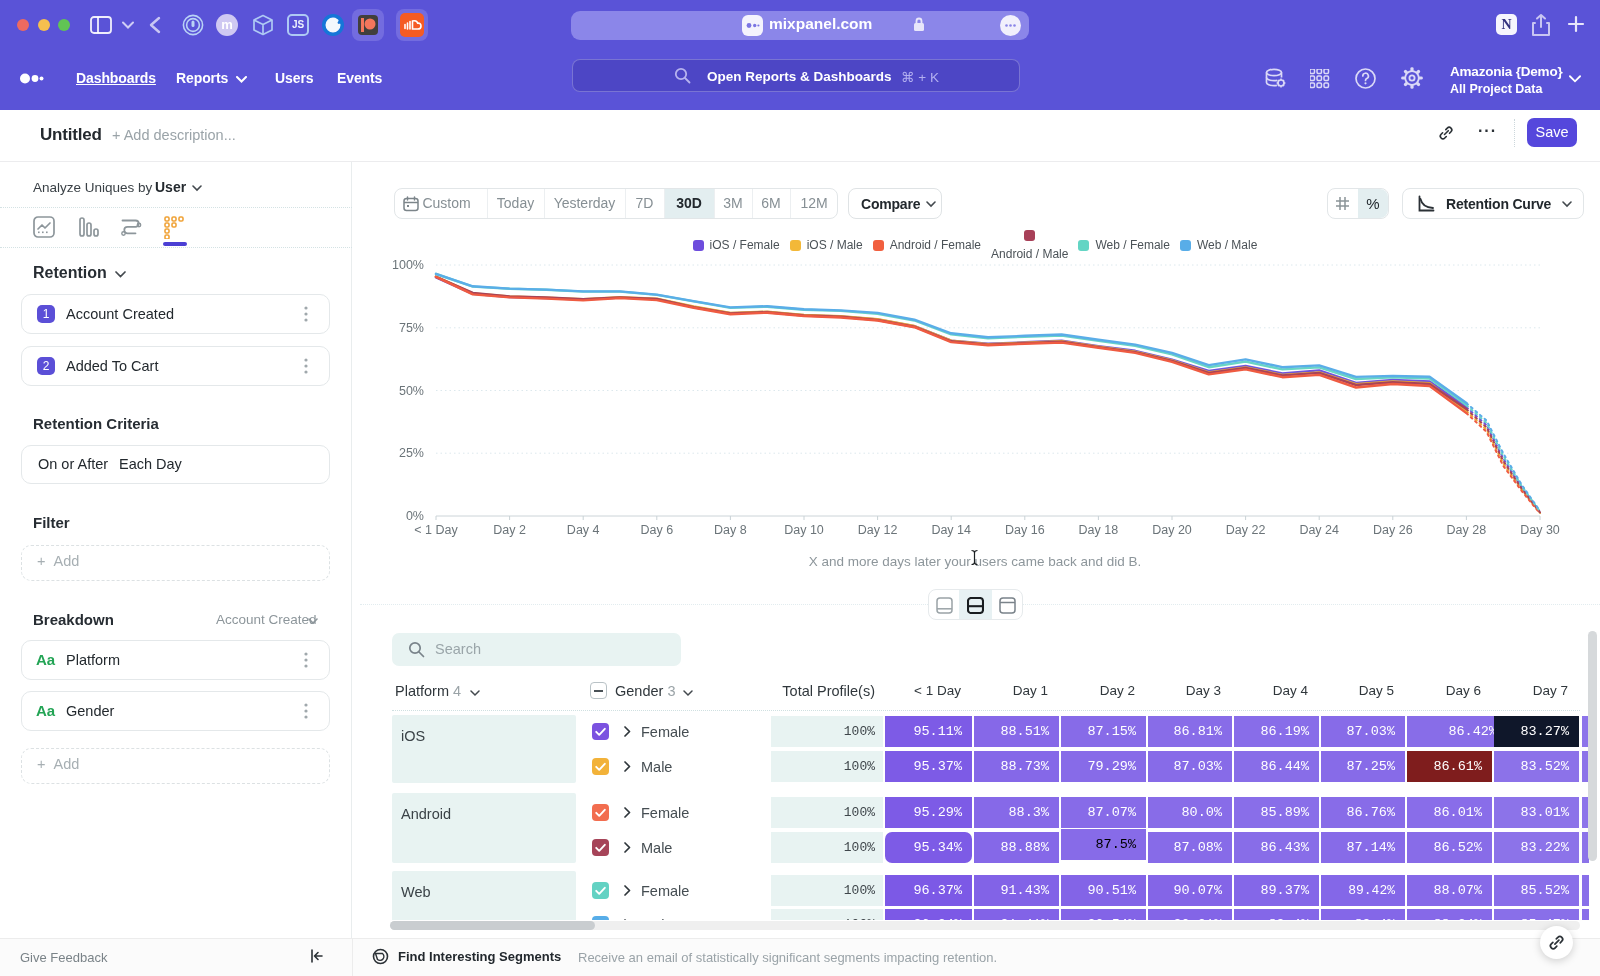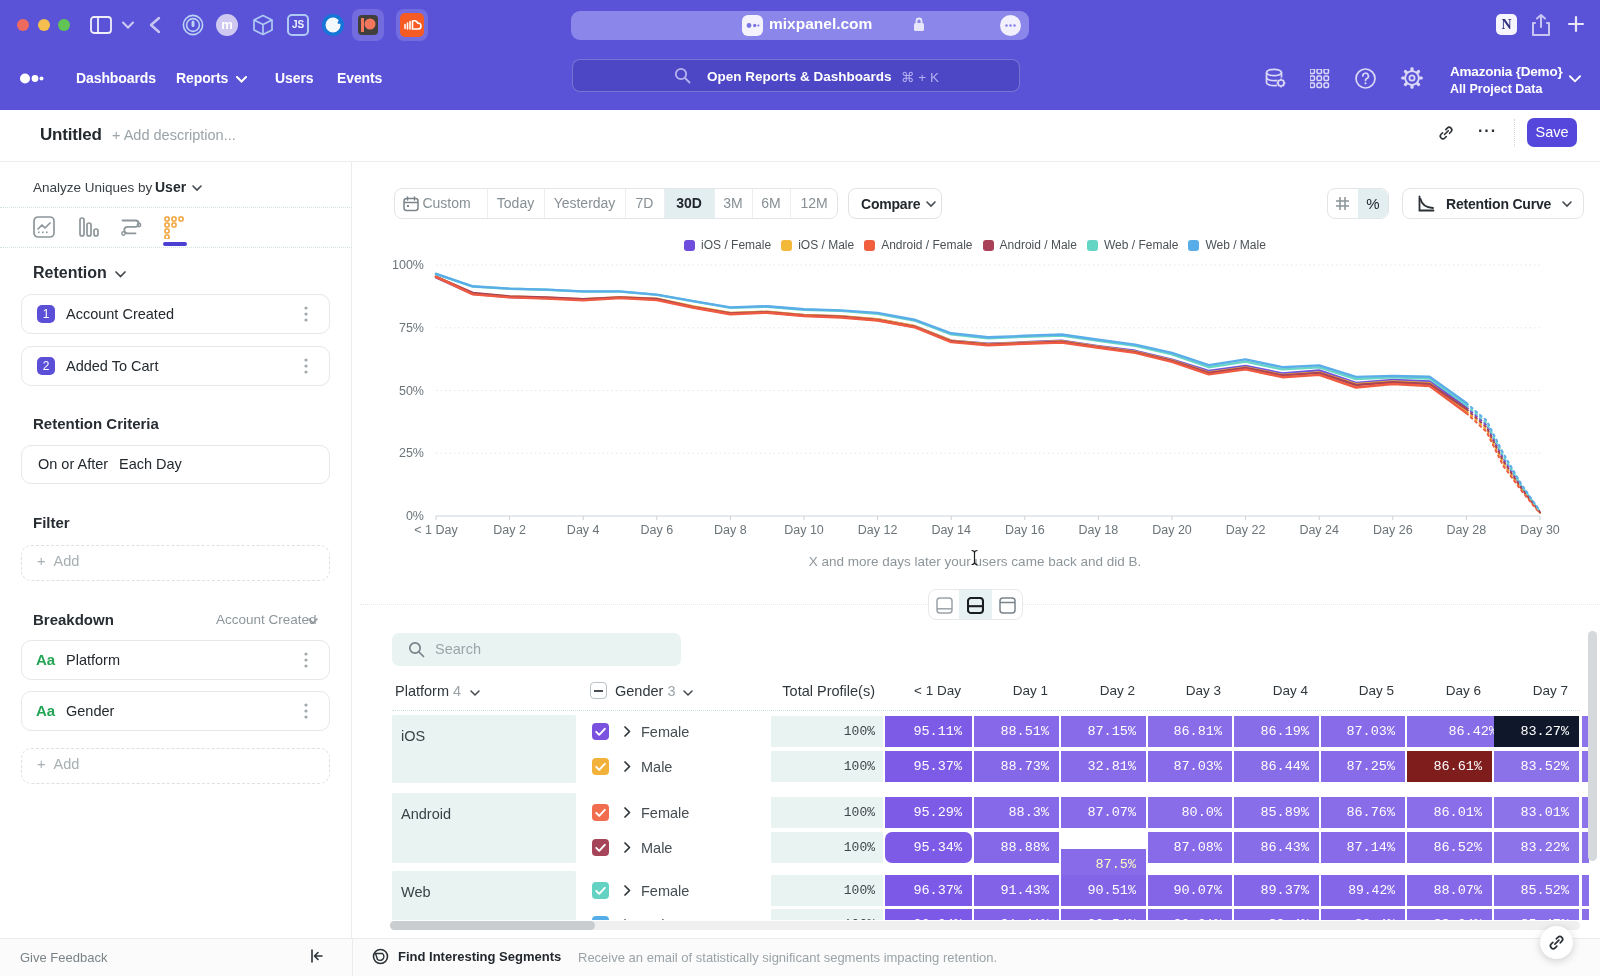--- a/index.html
+++ b/index.html
@@ -74,21 +74,21 @@
     </svg>
 <svg class="ab" style="left:1566px;top:14px;" width="20" height="20" viewBox="0 0 20 20">
 <path d="M10 3v14M3 10h14" stroke="#e8e6fa" stroke-width="2.2" stroke-linecap="round"></path>
     </svg>
 <div class="ab" style="left:0;top:50px;width:1600px;height:60px;background:#5a53d7;"></div>
 <svg class="ab" style="left:18px;top:71px;" width="32" height="15" viewBox="0 0 32 15">
 <circle cx="7" cy="7.5" r="5" fill="#ffffff"></circle>
       <circle cx="17" cy="7.5" r="3.4" fill="#ffffff"></circle>
       <circle cx="23.5" cy="7.5" r="2" fill="#ffffff"></circle>
     </svg>
-<div class="ab" style="left:76px;top:70px;color:#ffffff;font-size:14px;font-weight:700;letter-spacing:-0.1px;">Dashboards</div>
+<div class="ab" style="left:76px;top:70px;color:#ffffff;font-size:14px;font-weight:700;letter-spacing:-0.1px;text-decoration:underline;">Dashboards</div>
 <div class="ab" style="left:176px;top:70px;color:#ffffff;font-size:14px;font-weight:700;letter-spacing:-0.1px;">Reports</div>
 <div class="ab" style="left:275px;top:70px;color:#ffffff;font-size:14px;font-weight:700;letter-spacing:-0.1px;">Users</div>
 <div class="ab" style="left:337px;top:70px;color:#ffffff;font-size:14px;font-weight:700;letter-spacing:-0.1px;">Events</div>
 <svg class="ab" style="left:236px;top:76px;" width="11" height="7" viewBox="0 0 11 7">
 <path d="M1 1l4.5 4.5L10 1" fill="none" stroke="#ffffff" stroke-width="2" stroke-linecap="round"></path>
     </svg>
 <div class="ab" style="left:572px;top:59px;width:448px;height:33px;border-radius:8px;background:#4d46c5;border:1px solid rgba(255,255,255,0.25);"></div>
 <svg class="ab" style="left:674px;top:67px;" width="17" height="17" viewBox="0 0 17 17">
 <circle cx="7" cy="7" r="5.2" fill="none" stroke="#b7b3ef" stroke-width="1.8"></circle>
 <line x1="11" y1="11" x2="15.5" y2="15.5" stroke="#b7b3ef" stroke-width="1.8" stroke-linecap="round"></line>
@@ -295,21 +295,21 @@
         <span style="font-size:12px;color:#4b5257;">iOS / Female</span>
       </span>
 <span style="display:inline-flex;align-items:center;gap:6px;">
         <span style="width:11px;height:11px;border-radius:3px;background:#f3b838;display:inline-block;"></span>
         <span style="font-size:12px;color:#4b5257;">iOS / Male</span>
       </span>
 <span style="display:inline-flex;align-items:center;gap:6px;">
         <span style="width:11px;height:11px;border-radius:3px;background:#f15f3f;display:inline-block;"></span>
         <span style="font-size:12px;color:#4b5257;">Android / Female</span>
       </span>
-<span style="display:inline-flex;align-items:center;gap:6px;">
+<span style="display:inline-flex;align-items:center;gap:6px;flex-direction:column;">
         <span style="width:11px;height:11px;border-radius:3px;background:#a84058;display:inline-block;"></span>
         <span style="font-size:12px;color:#4b5257;">Android / Male</span>
       </span>
 <span style="display:inline-flex;align-items:center;gap:6px;">
         <span style="width:11px;height:11px;border-radius:3px;background:#63d5c4;display:inline-block;"></span>
         <span style="font-size:12px;color:#4b5257;">Web / Female</span>
       </span>
 <span style="display:inline-flex;align-items:center;gap:6px;">
         <span style="width:11px;height:11px;border-radius:3px;background:#58ade8;display:inline-block;"></span>
         <span style="font-size:12px;color:#4b5257;">Web / Male</span>
@@ -447,21 +447,21 @@
 <path d="M4.2 8.8l3 3 5.6-6" fill="none" stroke="#ffffff" stroke-width="1.9" stroke-linecap="round" stroke-linejoin="round"></path>
       </svg>
 <svg class="ab" style="left:244px;top:50px;" width="7" height="11" viewBox="0 0 7 11">
 <path d="M1 1l4.5 4.5L1 10" fill="none" stroke="#2f363b" stroke-width="1.7" stroke-linecap="round" stroke-linejoin="round"></path>
       </svg>
 <div class="ab" style="left:261px;top:48px;color:#454d52;font-size:14.5px;">Male</div>
 <div class="ab" style="left:391px;top:40px;width:112px;height:31px;background:#e8f3f2;"></div>
 <div class="ab mono" style="left:391px;top:40px;width:104px;height:31px;text-align:right;line-height:31px;color:#3f464b;font-size:13px;">100%</div>
 <div class="ab mono" style="left:505px;top:40px;width:87px;height:31px;background:rgb(125,91,230);color:#fff;font-size:13.5px;text-align:right;line-height:31px;"><span style="padding-right:10px;">95.37%</span></div>
 <div class="ab mono" style="left:594px;top:40px;width:85px;height:31px;background:rgb(133,104,232);color:#fff;font-size:13.5px;text-align:right;line-height:31px;"><span style="padding-right:10px;">88.73%</span></div>
-<div class="ab mono" style="left:681px;top:40px;width:85px;height:31px;background:rgb(135,107,232);color:#fff;font-size:13.5px;text-align:right;line-height:31px;"><span style="padding-right:10px;">32.81%</span></div>
+<div class="ab mono" style="left:681px;top:40px;width:85px;height:31px;background:rgb(135,107,232);color:#fff;font-size:13.5px;text-align:right;line-height:31px;"><span style="padding-right:10px;">79.29%</span></div>
 <div class="ab mono" style="left:768px;top:40px;width:84px;height:31px;background:rgb(135,107,232);color:#fff;font-size:13.5px;text-align:right;line-height:31px;"><span style="padding-right:10px;">87.03%</span></div>
 <div class="ab mono" style="left:854px;top:40px;width:85px;height:31px;background:rgb(136,109,232);color:#fff;font-size:13.5px;text-align:right;line-height:31px;"><span style="padding-right:10px;">86.44%</span></div>
 <div class="ab mono" style="left:941px;top:40px;width:84px;height:31px;background:rgb(135,107,232);color:#fff;font-size:13.5px;text-align:right;line-height:31px;"><span style="padding-right:10px;">87.25%</span></div>
 <div class="ab mono" style="left:1027px;top:40px;width:85px;height:31px;background:#7f1d1d;color:#fff;font-size:13.5px;text-align:right;line-height:31px;"><span style="padding-right:10px;">86.61%</span></div>
 <div class="ab mono" style="left:1114px;top:40px;width:85px;height:31px;background:rgb(140,114,233);color:#fff;font-size:13.5px;text-align:right;line-height:31px;"><span style="padding-right:10px;">83.52%</span></div>
 <div class="ab" style="left:1202px;top:40px;width:7px;height:31px;background:rgb(140,115,233);"></div>
 <div class="ab" style="left:212px;top:93px;width:17px;height:17px;border-radius:4px;background:#f26d4f;"></div>
 <svg class="ab" style="left:212px;top:93px;" width="17" height="17" viewBox="0 0 17 17">
 <path d="M4.2 8.8l3 3 5.6-6" fill="none" stroke="#ffffff" stroke-width="1.9" stroke-linecap="round" stroke-linejoin="round"></path>
       </svg>
@@ -485,21 +485,21 @@
 <path d="M4.2 8.8l3 3 5.6-6" fill="none" stroke="#ffffff" stroke-width="1.9" stroke-linecap="round" stroke-linejoin="round"></path>
       </svg>
 <svg class="ab" style="left:244px;top:131px;" width="7" height="11" viewBox="0 0 7 11">
 <path d="M1 1l4.5 4.5L1 10" fill="none" stroke="#2f363b" stroke-width="1.7" stroke-linecap="round" stroke-linejoin="round"></path>
       </svg>
 <div class="ab" style="left:261px;top:129px;color:#454d52;font-size:14.5px;">Male</div>
 <div class="ab" style="left:391px;top:121px;width:112px;height:31px;background:#e8f3f2;"></div>
 <div class="ab mono" style="left:391px;top:121px;width:104px;height:31px;text-align:right;line-height:31px;color:#3f464b;font-size:13px;">100%</div>
 <div class="ab mono" style="left:505px;top:121px;width:87px;height:31px;background:rgb(125,91,230);color:#fff;font-size:13.5px;text-align:right;line-height:31px;border-radius:7px;"><span style="padding-right:10px;">95.34%</span></div>
 <div class="ab mono" style="left:594px;top:121px;width:85px;height:31px;background:rgb(133,104,232);color:#fff;font-size:13.5px;text-align:right;line-height:31px;"><span style="padding-right:10px;">88.88%</span></div>
-<div class="ab mono" style="left:681px;top:138px;width:85px;height:31px;background:rgb(135,107,232);color:#fef9c3;font-size:13.5px;text-align:right;line-height:31px;"><span style="padding-right:10px;">87.5%</span></div>
+<div class="ab mono" style="left:681px;top:118px;width:85px;height:31px;background:rgb(135,107,232);color:#000000;font-size:13.5px;text-align:right;line-height:31px;"><span style="padding-right:10px;">87.5%</span></div>
 <div class="ab mono" style="left:768px;top:121px;width:84px;height:31px;background:rgb(135,107,232);color:#fff;font-size:13.5px;text-align:right;line-height:31px;"><span style="padding-right:10px;">87.08%</span></div>
 <div class="ab mono" style="left:854px;top:121px;width:85px;height:31px;background:rgb(136,109,232);color:#fff;font-size:13.5px;text-align:right;line-height:31px;"><span style="padding-right:10px;">86.43%</span></div>
 <div class="ab mono" style="left:941px;top:121px;width:84px;height:31px;background:rgb(135,107,232);color:#fff;font-size:13.5px;text-align:right;line-height:31px;"><span style="padding-right:10px;">87.14%</span></div>
 <div class="ab mono" style="left:1027px;top:121px;width:85px;height:31px;background:rgb(136,108,232);color:#fff;font-size:13.5px;text-align:right;line-height:31px;"><span style="padding-right:10px;">86.52%</span></div>
 <div class="ab mono" style="left:1114px;top:121px;width:85px;height:31px;background:rgb(140,115,233);color:#fff;font-size:13.5px;text-align:right;line-height:31px;"><span style="padding-right:10px;">83.22%</span></div>
 <div class="ab" style="left:1202px;top:121px;width:7px;height:31px;background:rgb(140,115,233);"></div>
 <div class="ab" style="left:212px;top:171px;width:17px;height:17px;border-radius:4px;background:#63d2c3;"></div>
 <svg class="ab" style="left:212px;top:171px;" width="17" height="17" viewBox="0 0 17 17">
 <path d="M4.2 8.8l3 3 5.6-6" fill="none" stroke="#ffffff" stroke-width="1.9" stroke-linecap="round" stroke-linejoin="round"></path>
       </svg>

